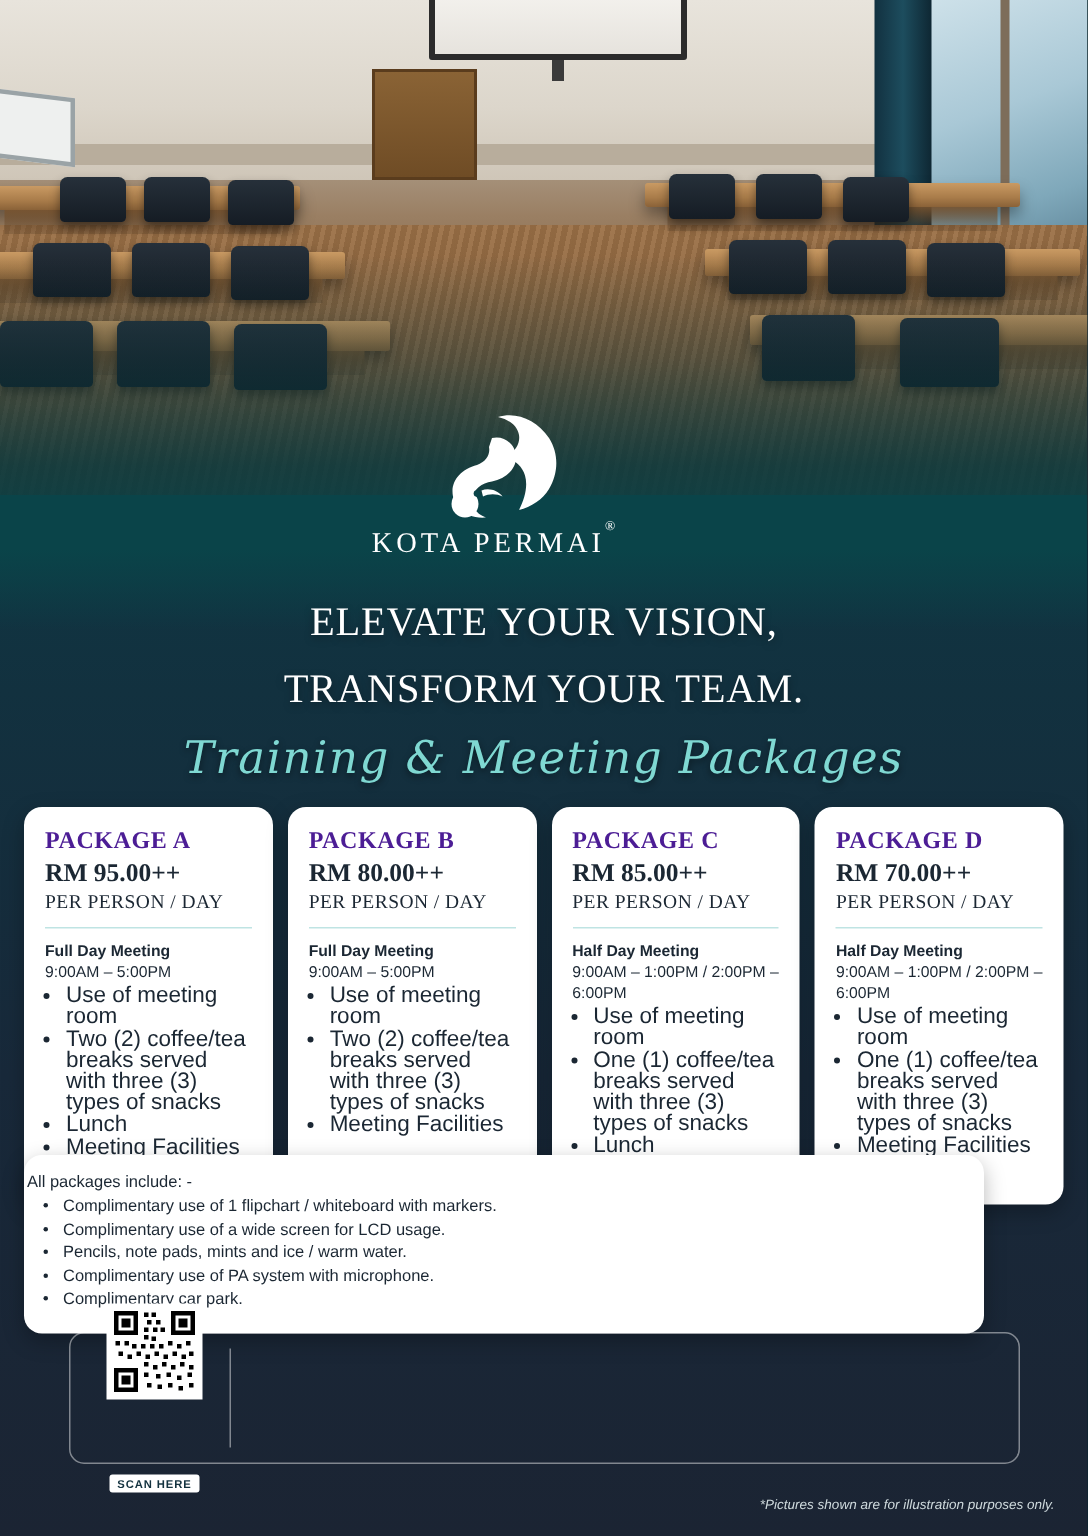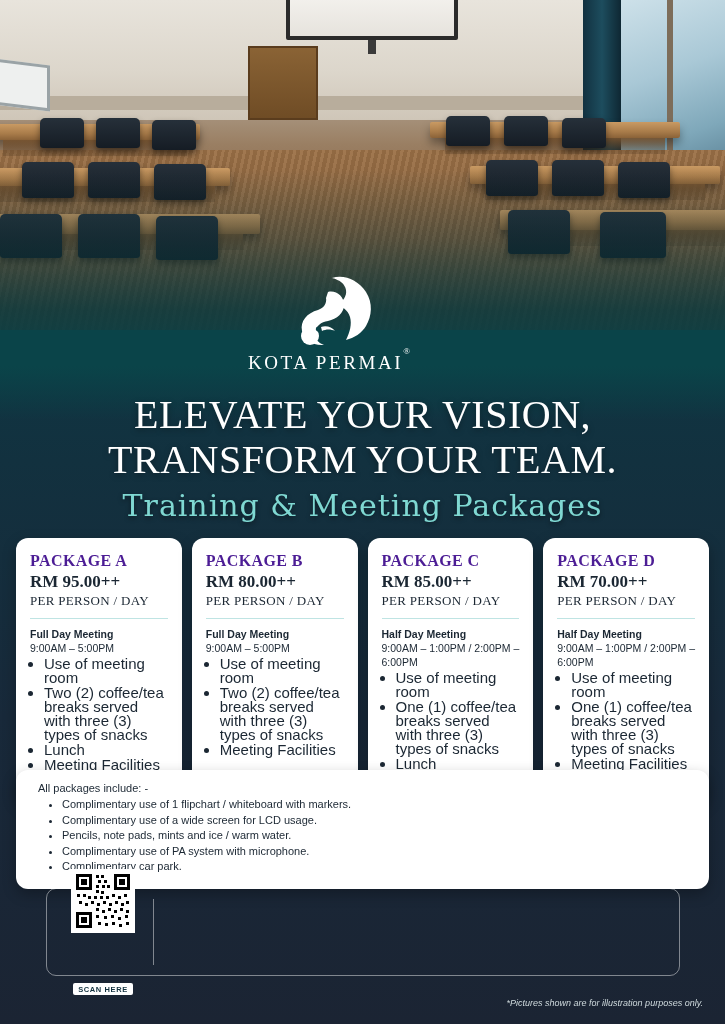--- a/index.html
+++ b/index.html
@@ -105,29 +105,30 @@
   }
   .logo-text sup { font-size: 9px; top: -8px; position: relative; letter-spacing: 0; }
 
   
   .headline {
     position: absolute; left: 0; top: 392px; width: 725px; text-align: center; z-index: 5;
   }
   .headline h1 {
     font-family: "Liberation Serif", serif;
     color: #ffffff;
-    font-size: 40px;
+    font-size: 27px;
     line-height: 45px;
     letter-spacing: 0.5px;
     font-weight: 400;
     text-shadow: 0 2px 6px rgba(0,0,0,0.35);
   }
   .subhead {
     margin-top: 6px;
     font-family: "DejaVu Serif", serif;
+    font-style: italic;
     font-size: 30px;
     color: #7fd8d2;
     letter-spacing: 1px;
     text-shadow: 0 2px 5px rgba(0,0,0,0.45);
   }
 
   
   .packages {
     position: absolute; left: 16px; top: 538px; width: 693px;
     display: flex; gap: 10px; z-index: 5;
@@ -170,23 +171,23 @@
   .pkg .times {
     font-size: 10.5px; color: #1b2733; line-height: 14px; margin-bottom: 2px;
   }
   .pkg ul { margin: 0 0 0 14px; }
   .pkg li {
     font-size: 15px; color: #1b2733; line-height: 14px; margin-bottom: 1px;
   }
 
   
   .inclusions {
-    position: absolute; left: 16px; top: 770px; width: 693px;
+    position: absolute; left: 16px; top: 770px; width: 640px;
     background: #ffffff; border-radius: 12px;
-    padding: 12px 18px 14px 22px;
+    padding: 12px 18px 14px 2px;
     box-shadow: 0 5px 14px rgba(0,0,0,0.28);
     z-index: 5;
   }
   .inclusions .title { font-size: 11px; color: #1b2733; margin-bottom: 3px; }
   .inclusions ul { margin-left: 24px; }
   .inclusions li { font-size: 11px; color: #1b2733; line-height: 15.5px; }
 
   
   .contact {
     position: absolute; left: 46px; top: 888px; width: 634px; height: 88px;

